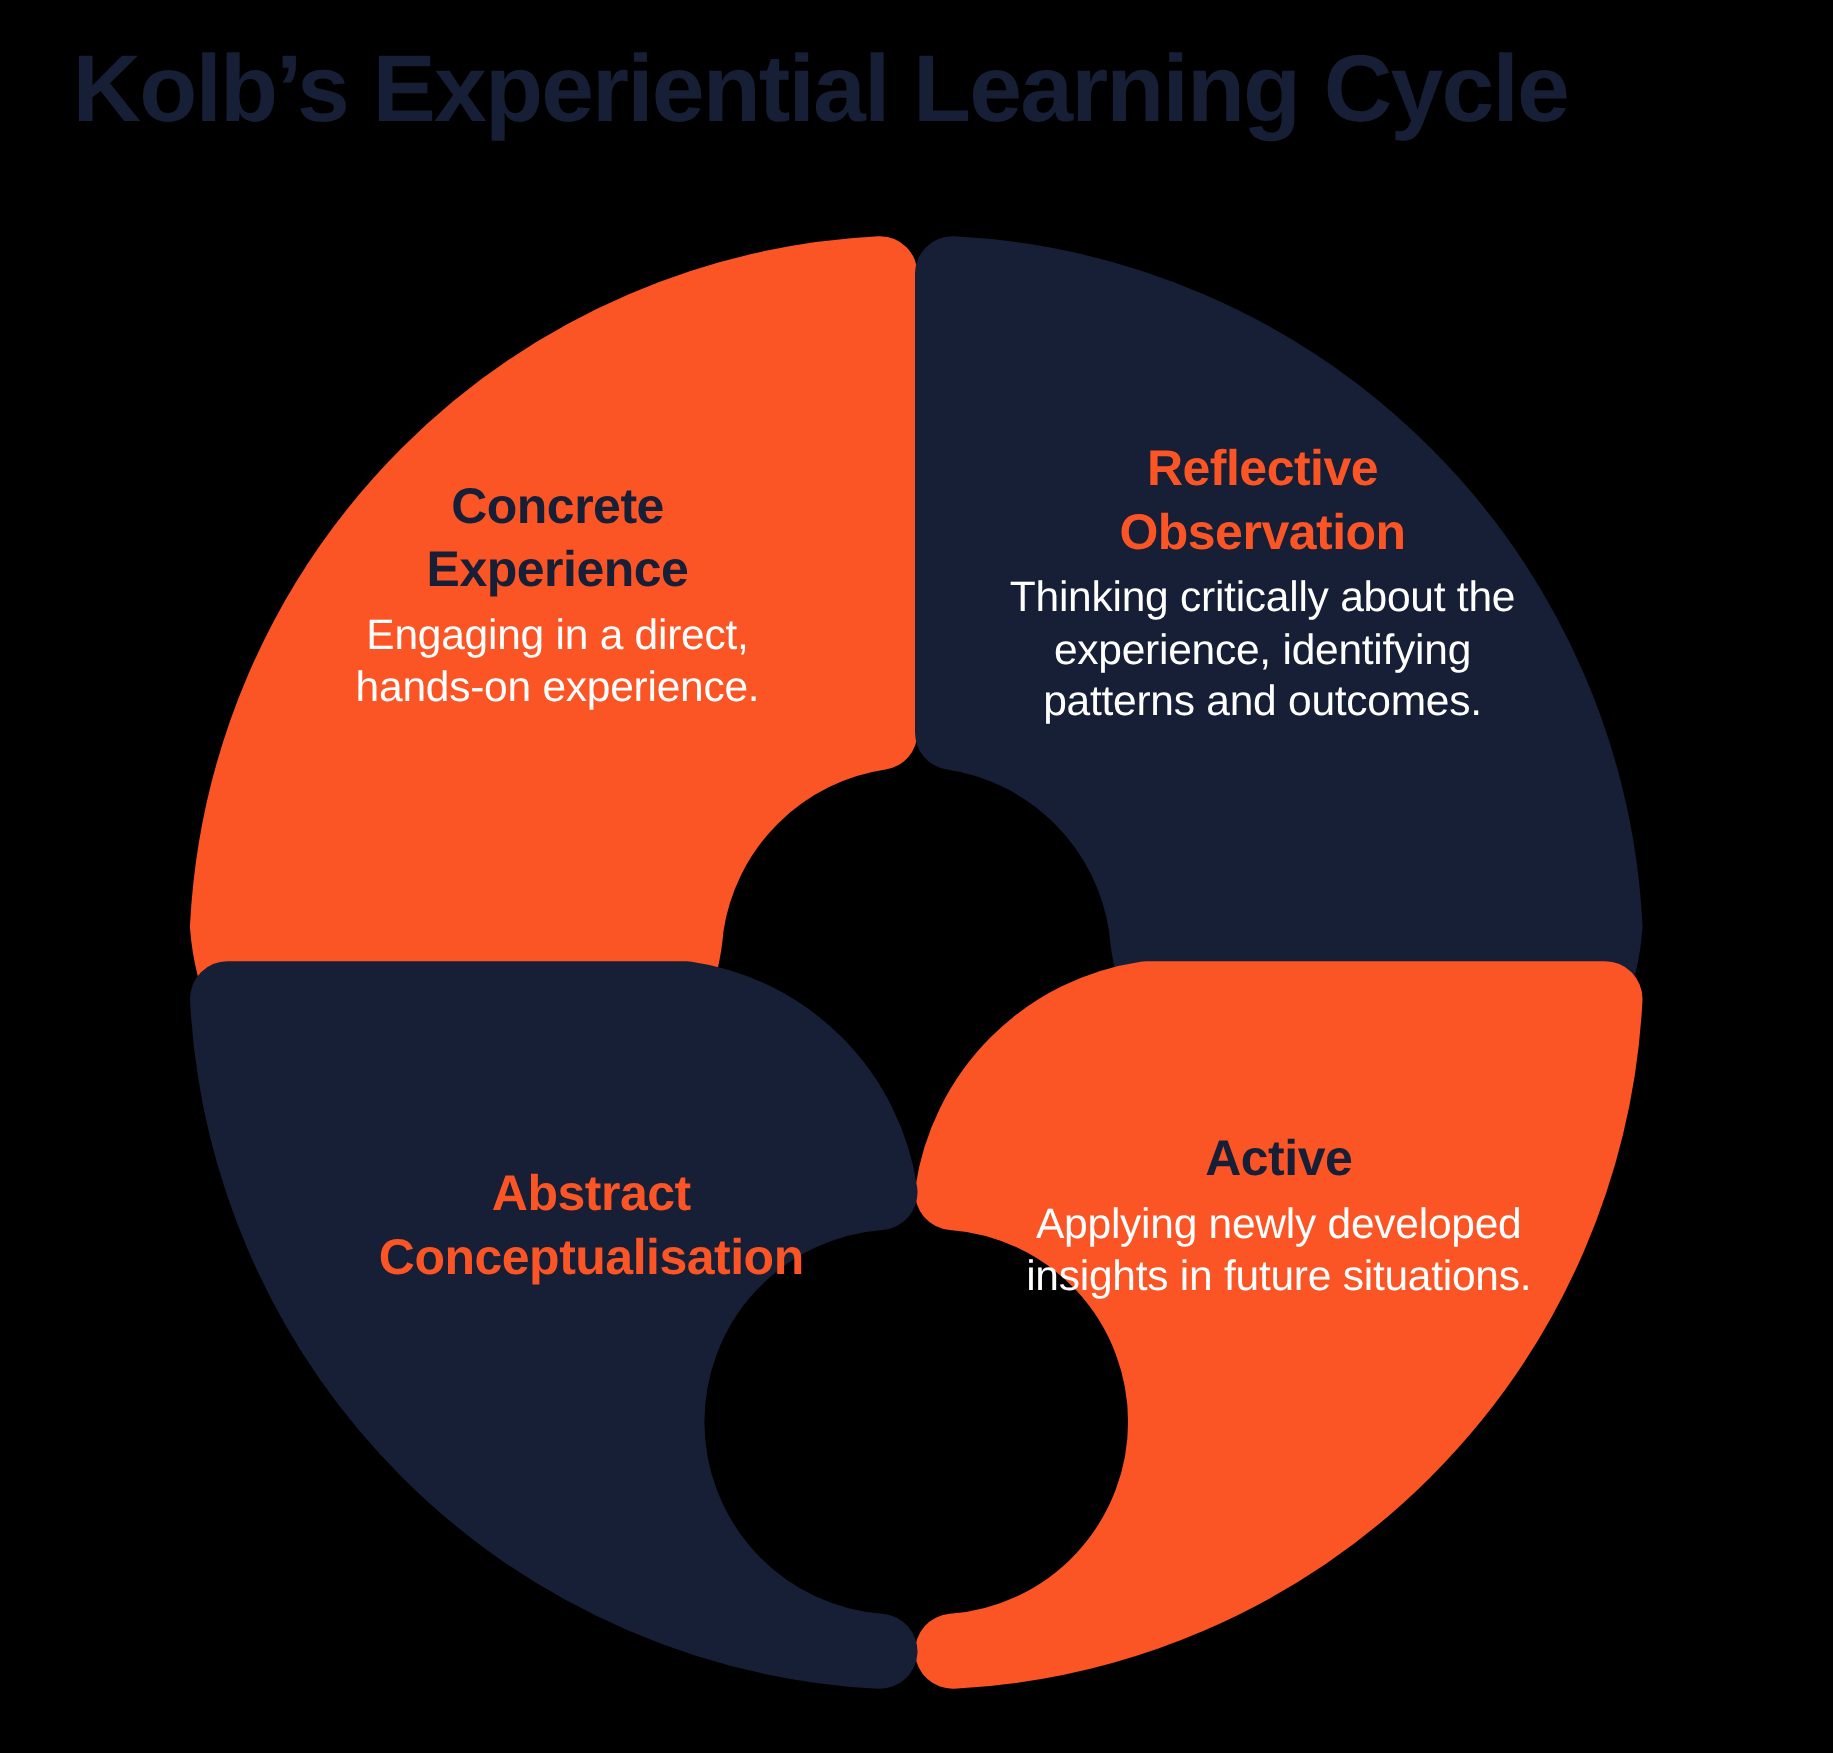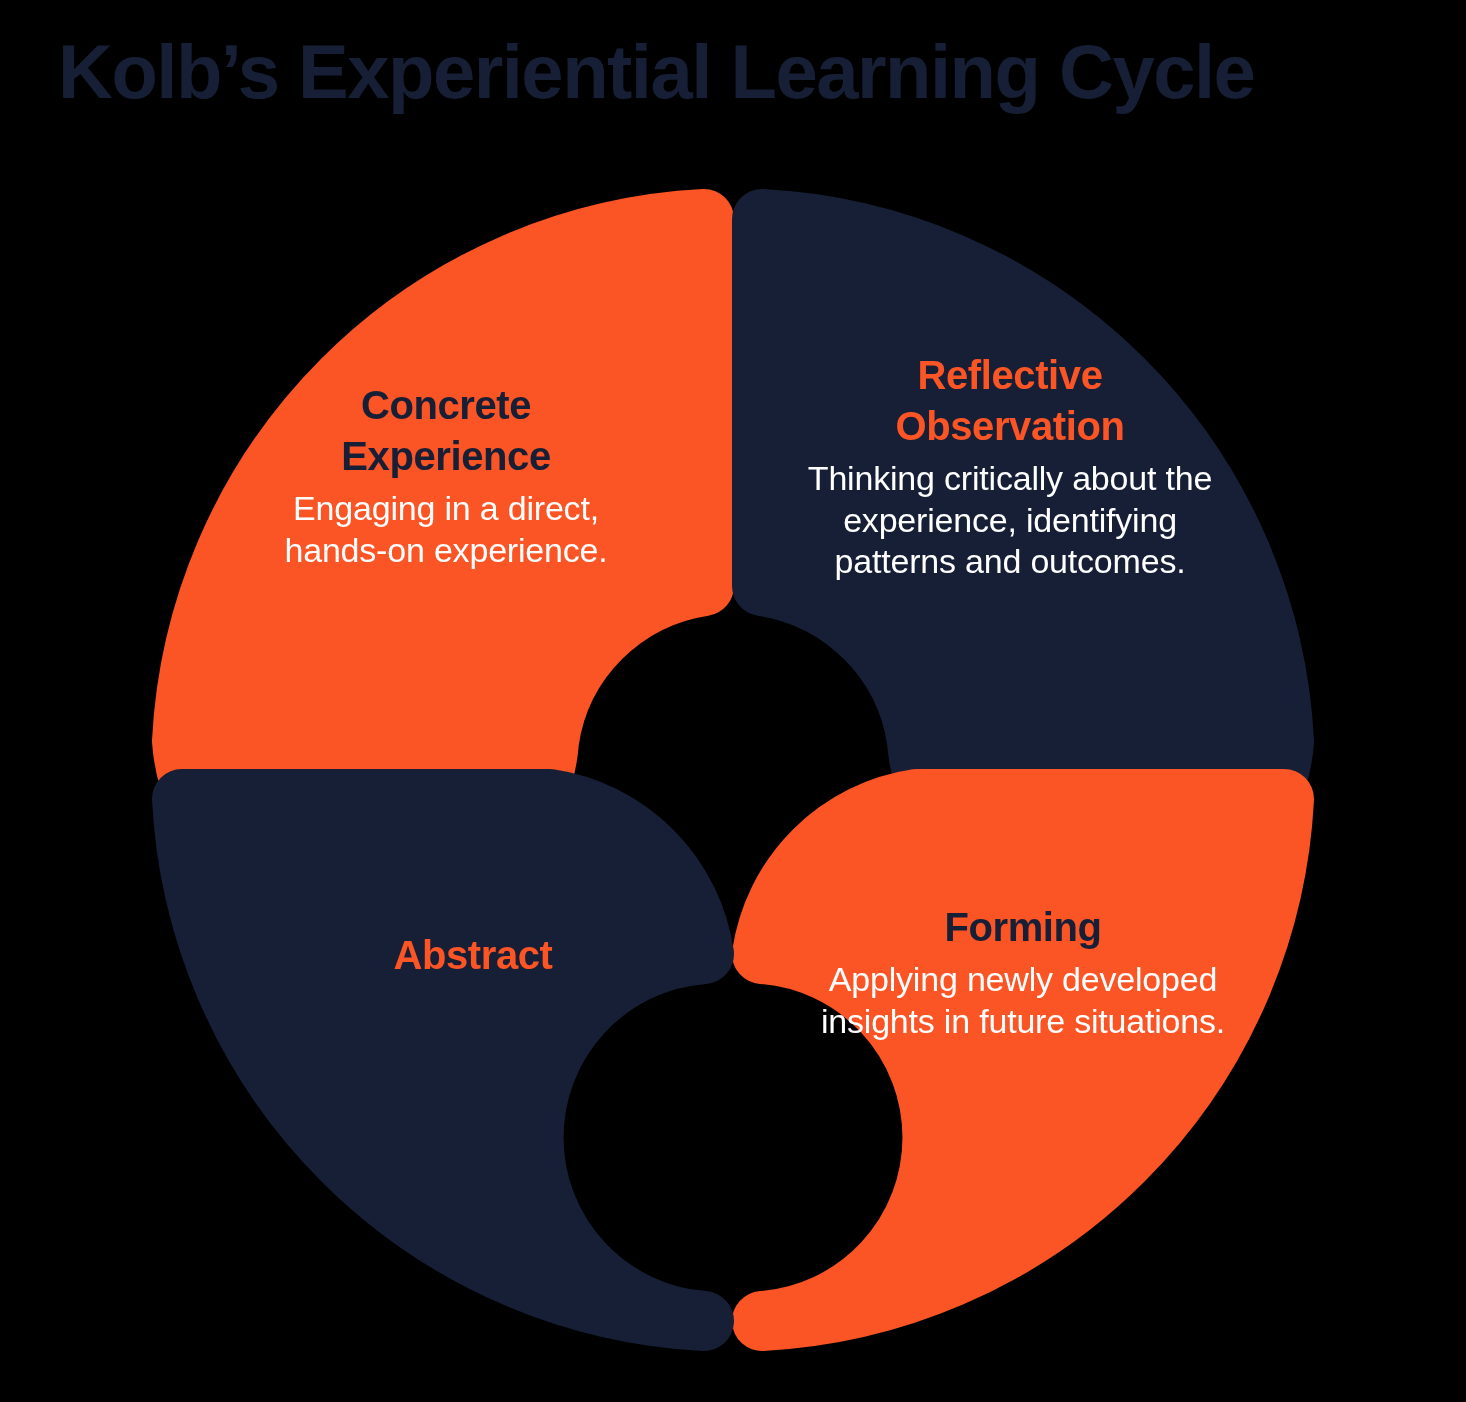--- a/index.html
+++ b/index.html
@@ -123,23 +123,24 @@
     <div class="quad-title title-orange">
       <span>Reflective</span><br>
       <span>Observation</span>
     </div>
     <div class="quad-body">Thinking critically about the experience, identifying patterns and outcomes.</div>
   </div>
 
   <div class="quad-text" id="text-abstract-conceptualisation">
     <div class="quad-title title-orange">
       <span>Abstract</span><br>
+      <span>Conceptualisation</span>
     </div>
   </div>
 
   <div class="quad-text" id="text-active-experimentation">
     <div class="quad-title title-dark">
-      <span>Forming</span><br>
+      <span>Active</span><br>
     </div>
     <div class="quad-body">Applying newly developed insights in future situations.</div>
   </div>
 
 </div>
 
 </body></html>

